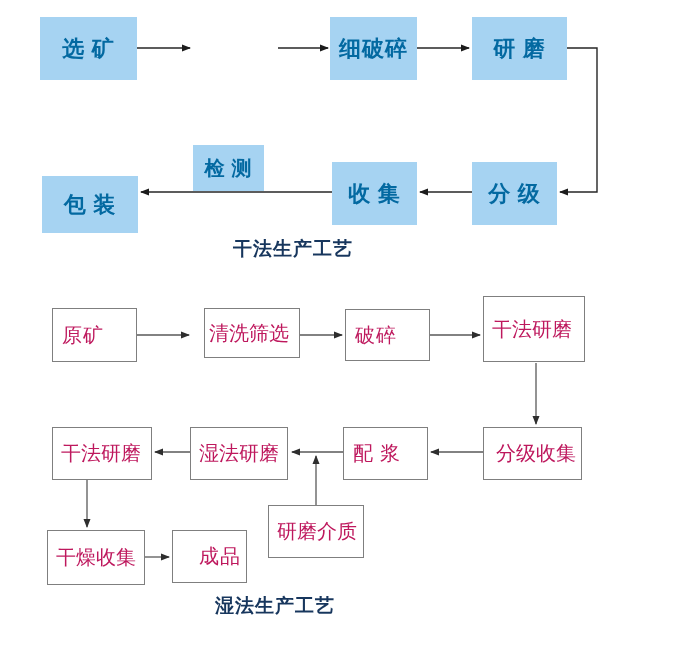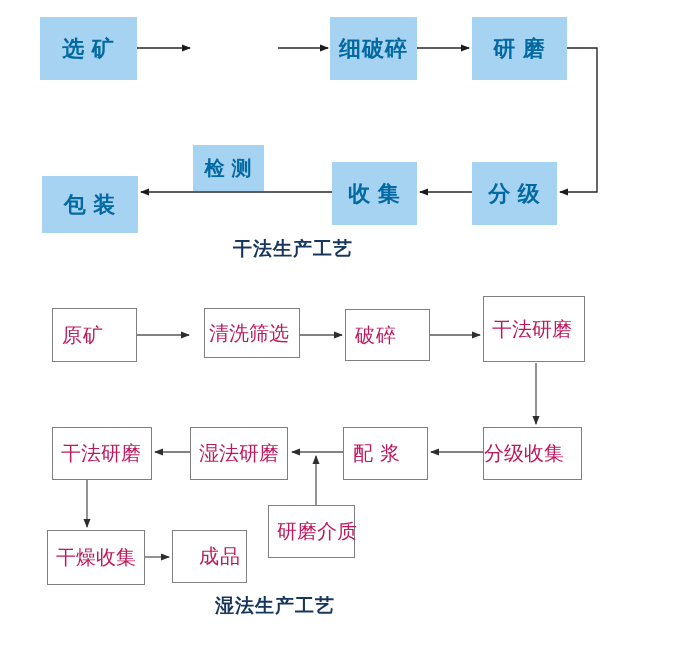--- a/index.html
+++ b/index.html
@@ -70,23 +70,23 @@
   <div class="dbox" style="left:332px;top:162px;width:85px;height:63px">收 集</div>
   <div class="dbox" style="left:193px;top:145px;width:71px;height:46px;font-size:20px">检 测</div>
   <div class="dbox" style="left:42px;top:176px;width:96px;height:57px">包 装</div>
 
   <div class="ftitle" style="left:233px;top:236px;width:150px">干法生产工艺</div>
 
   <div class="wbox" style="left:52px;top:308px;width:85px;height:54px">原矿</div>
   <div class="wbox" style="left:204px;top:308px;width:96px;height:50px;padding-left:4px;letter-spacing:0">清洗筛选</div>
   <div class="wbox" style="left:345px;top:309px;width:85px;height:52px">破碎</div>
   <div class="wbox" style="left:483px;top:296px;width:102px;height:66px;padding-left:8px;letter-spacing:0">干法研磨</div>
-  <div class="wbox" style="left:483px;top:427px;width:99px;height:53px;padding-left:0;letter-spacing:0">分级收集</div>
+  <div class="wbox" style="left:483px;top:427px;width:99px;height:53px;padding-left:12px;letter-spacing:0">分级收集</div>
   <div class="wbox" style="left:343px;top:427px;width:85px;height:53px">配 浆</div>
   <div class="wbox" style="left:190px;top:427px;width:98px;height:53px;padding-left:8px;letter-spacing:0">湿法研磨</div>
   <div class="wbox" style="left:52px;top:427px;width:100px;height:53px;padding-left:8px;letter-spacing:0">干法研磨</div>
-  <div class="wbox" style="left:268px;top:505px;width:87px;height:53px;padding-left:8px;letter-spacing:0">研磨介质</div>
+  <div class="wbox" style="left:268px;top:505px;width:96px;height:53px;padding-left:8px;letter-spacing:0">研磨介质</div>
   <div class="wbox" style="left:47px;top:530px;width:98px;height:55px;padding-left:8px;letter-spacing:0">干燥收集</div>
   <div class="wbox" style="left:172px;top:530px;width:75px;height:53px;padding-left:26px">成品</div>
 
   <div class="ftitle" style="left:215px;top:593px;width:150px">湿法生产工艺</div>
 
 </div>
 
 </body></html>

